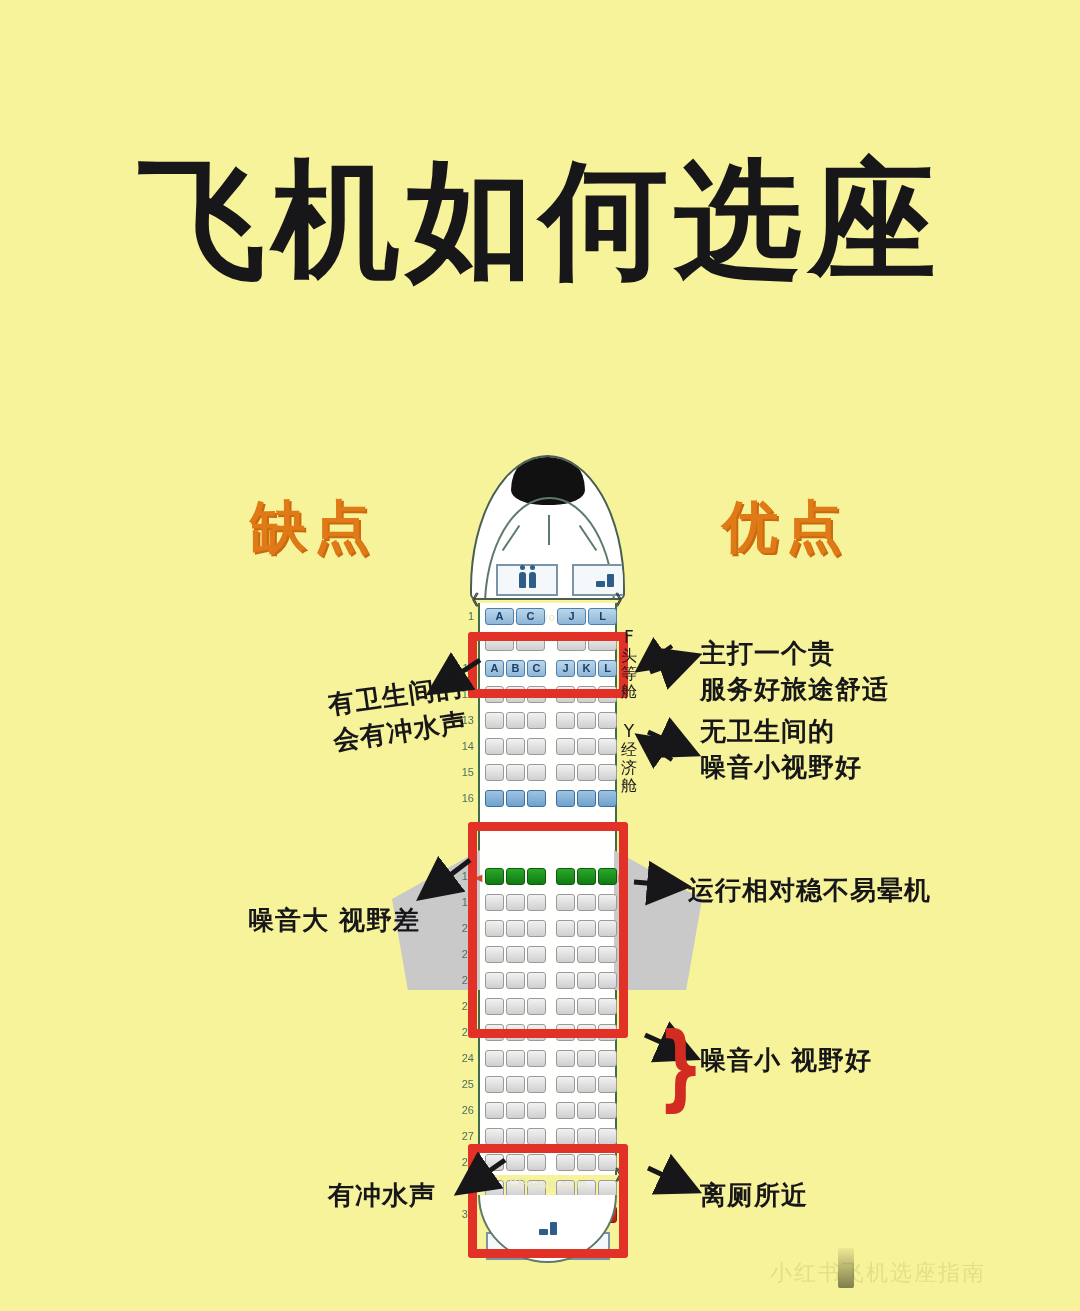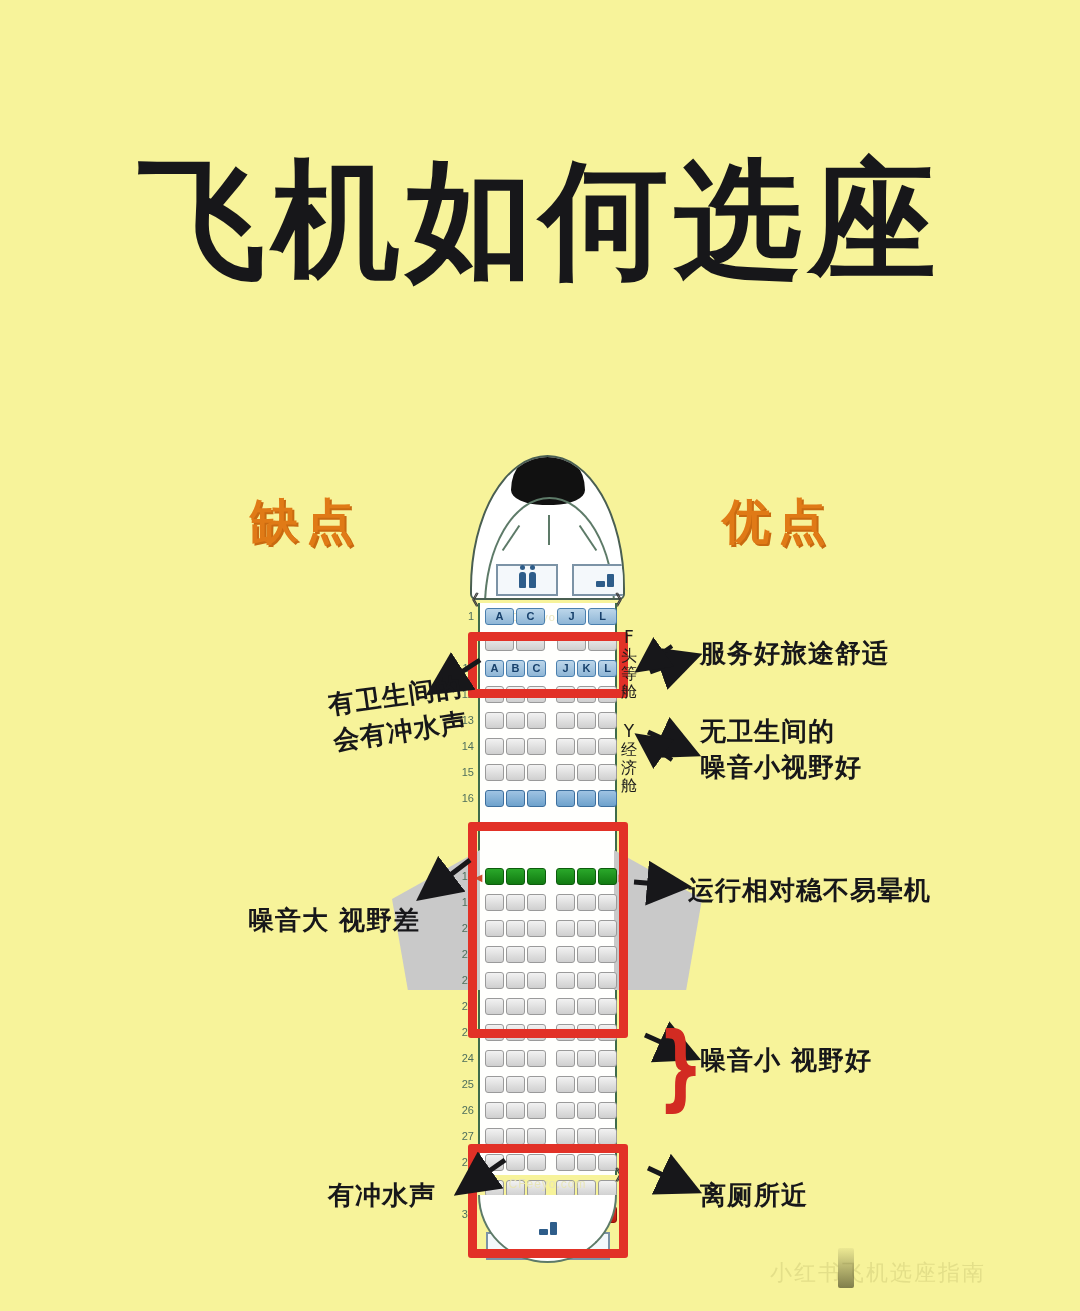--- a/index.html
+++ b/index.html
@@ -15,21 +15,21 @@
     position:absolute; top:150px; left:0; width:1080px;
     text-align:center;
     font-size:128px; line-height:1.1;
     font-weight:bold; color:#17171a;
     letter-spacing:6px;
     font-family:"DejaVu Sans","Liberation Sans",sans-serif;
   }
 
   .hdr {
     position:absolute;
-    font-size:48px; font-weight:bold;
+    font-size:56px; font-weight:bold;
     color:#e07a16;
     letter-spacing:8px;
     text-shadow:2px 2px 0 #c96a10;
     font-family:Liberation Sans, sans-serif;
   }
   .hdr-left  { left:250px; top:490px; }
   .hdr-right { left:722px; top:490px; }
 
   
   .plane { position:absolute; left:452px; top:455px; width:190px; height:810px; }
@@ -630,20 +630,21 @@
 
   <line x1="480" y1="660" x2="434" y2="690" stroke="#17171a" stroke-width="5" marker-end="url(#ah)"></line>
   <line x1="470" y1="860" x2="424" y2="895" stroke="#17171a" stroke-width="5" marker-end="url(#ah)"></line>
   <line x1="650" y1="860" x2="696" y2="895" stroke="#17171a" stroke-width="0"></line>
   <line x1="505" y1="1160" x2="462" y2="1190" stroke="#17171a" stroke-width="5" marker-end="url(#ah)"></line>
 </svg>
 
 <div class="brace">}</div>
 
 <div class="note n-first">
+  <div>主打一个贵</div>
   <div>服务好旅途舒适</div>
 </div>
 <div class="note n-noLav">
   <div>无卫生间的</div>
   <div>噪音小视野好</div>
 </div>
 <div class="note n-stable">
   <div>运行相对稳不易晕机</div>
 </div>
 <div class="note n-quiet">

